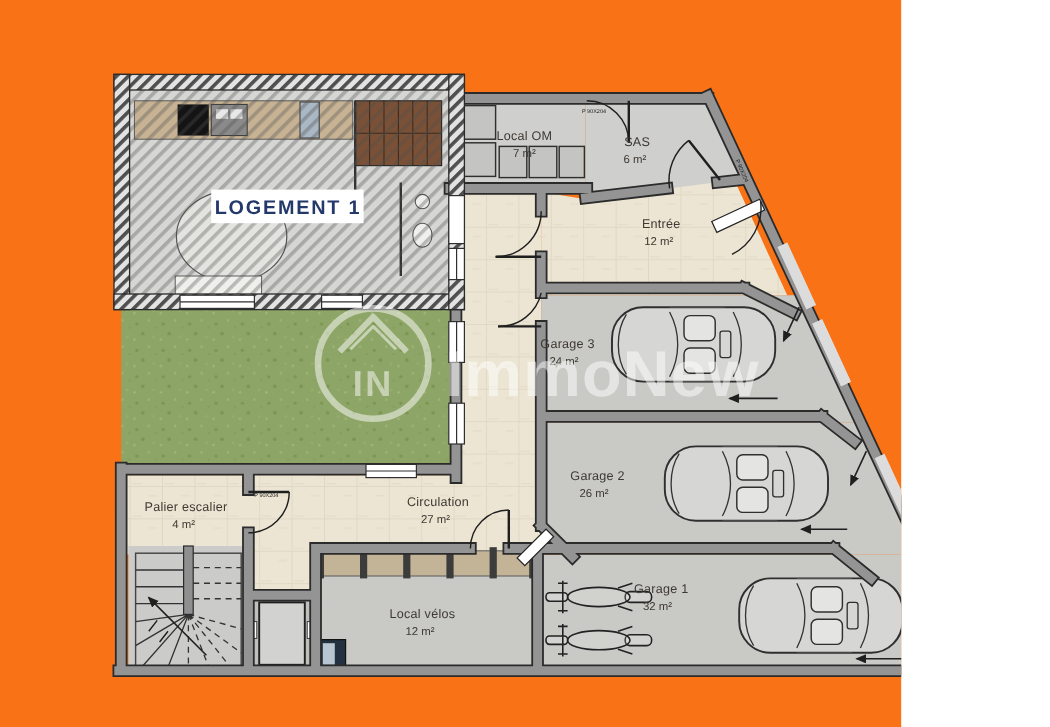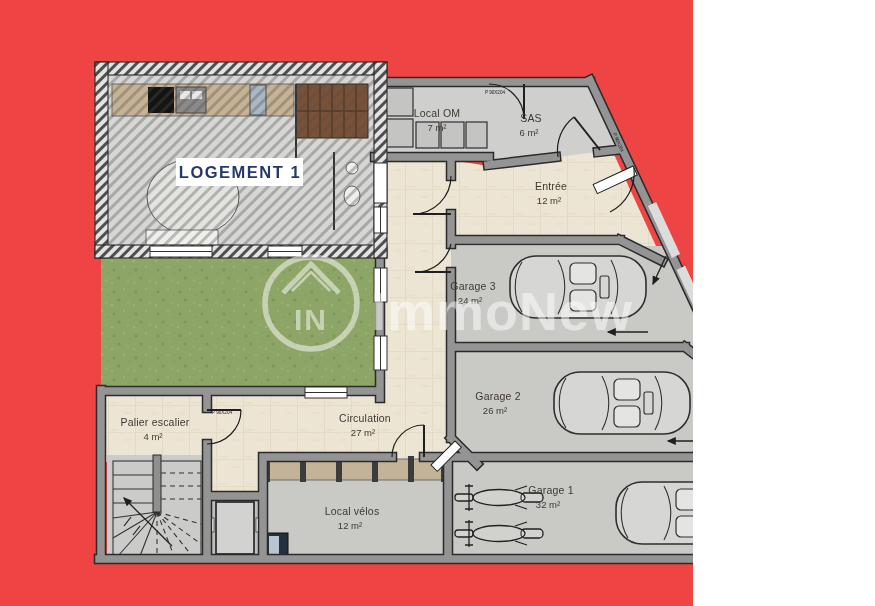--- a/index.html
+++ b/index.html
@@ -1,16 +1,16 @@
 <!DOCTYPE html>
 <html><head>
 <meta charset="utf-8">
 <style>
   html,body{margin:0;padding:0;background:#ffffff;}
-  .canvas{position:relative;width:693px;height:606px;background:#ef4444;overflow:hidden;
+  .canvas{position:relative;width:751px;height:606px;background:#f97316;overflow:hidden;
           font-family:"Liberation Sans", sans-serif;}
   svg{display:block;}
   .wd{stroke:#2b2b2b;stroke-width:10.5;fill:none;stroke-linecap:square;}
   .wg{stroke:#949494;stroke-width:7.5;fill:none;stroke-linecap:square;}
   .thin{stroke:#333;stroke-width:1.1;fill:none;}
   .door{stroke:#1f1f1f;stroke-width:1.2;fill:none;}
   .leaf{stroke:#1f1f1f;stroke-width:2;fill:none;}
   .roomlabel{font-family:"Liberation Sans",sans-serif;font-size:10.5px;fill:#3e3933;
              text-anchor:middle;letter-spacing:.2px;}
   .arealabel{font-family:"Liberation Sans",sans-serif;font-size:9.5px;fill:#3e3933;text-anchor:middle;}

